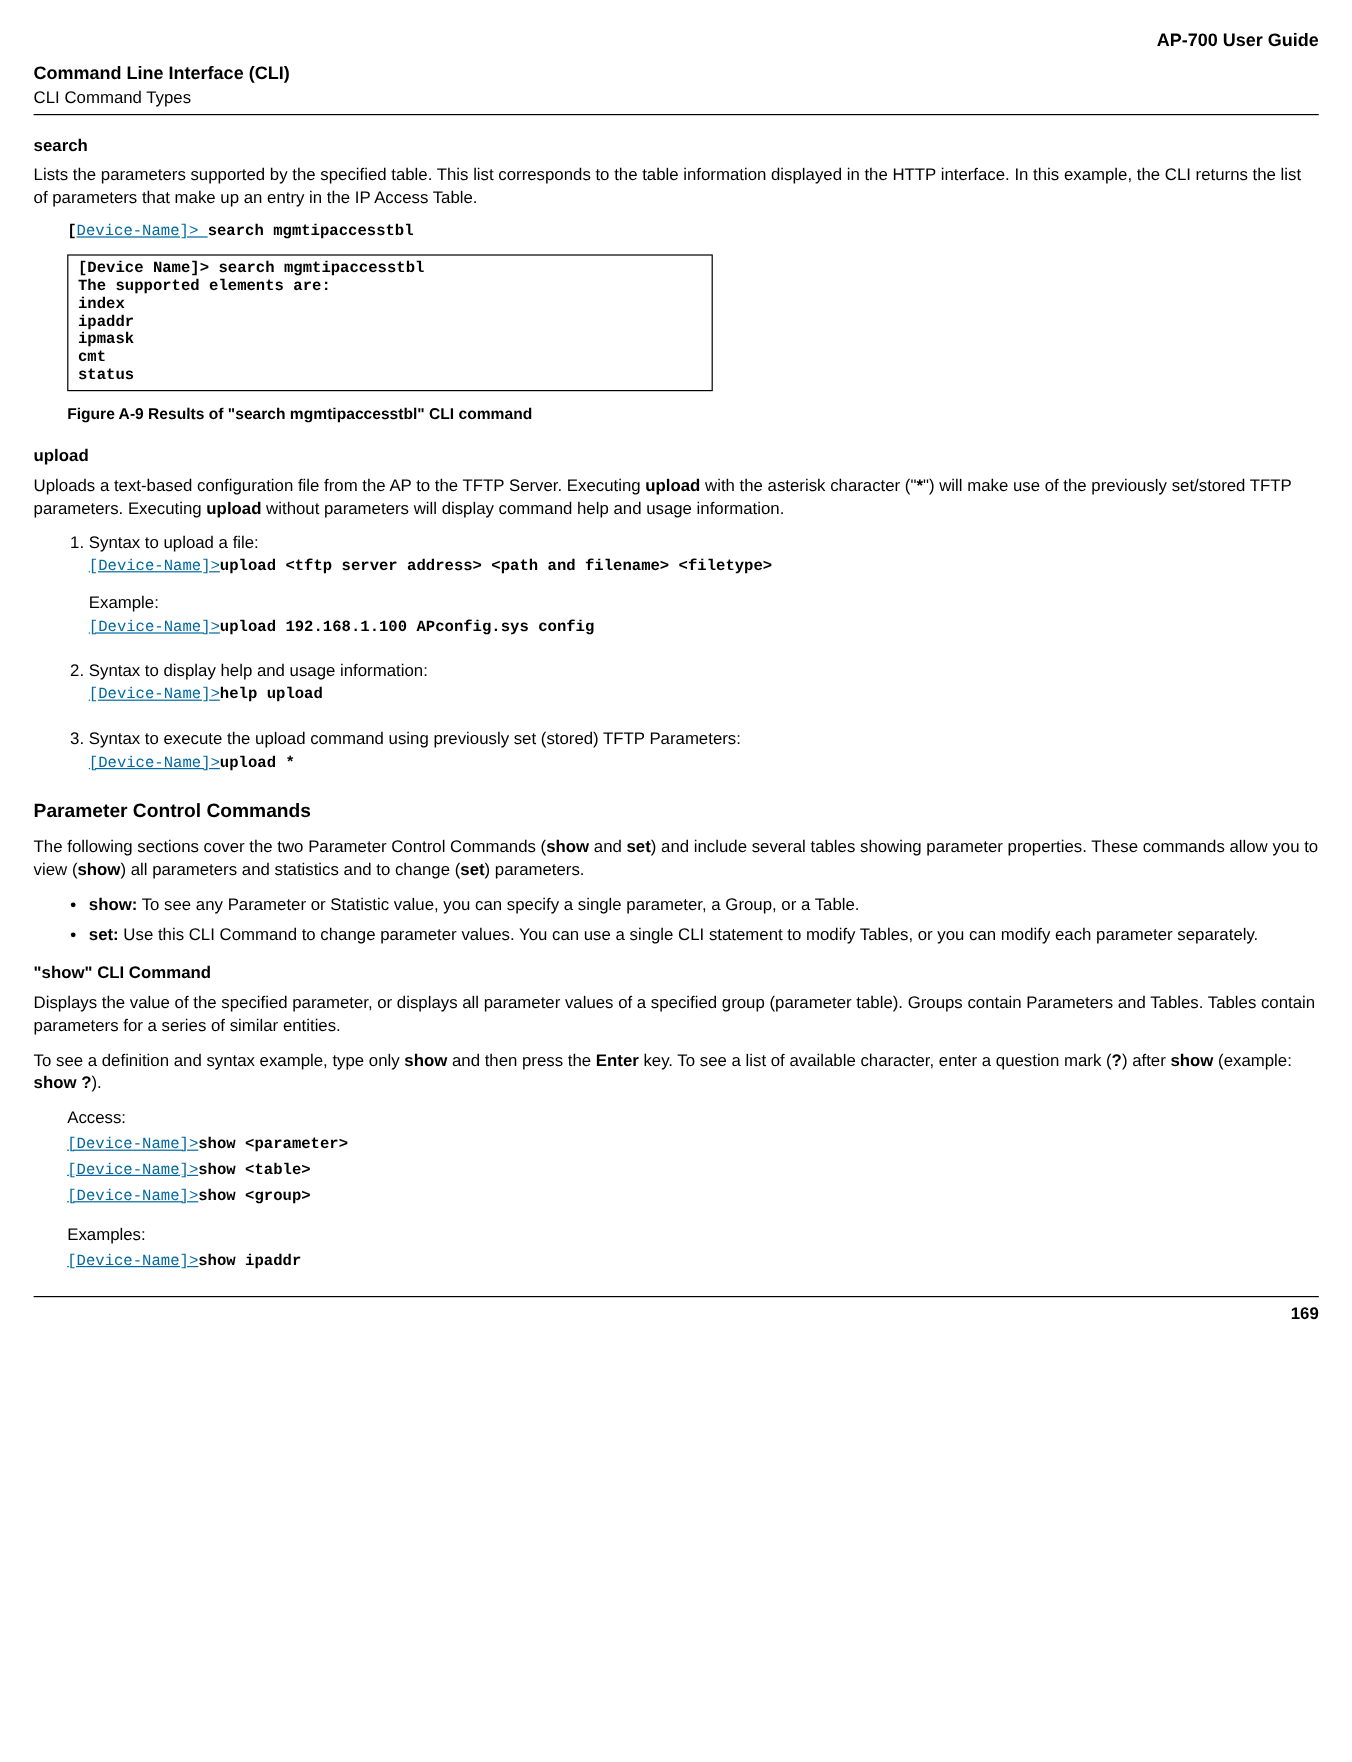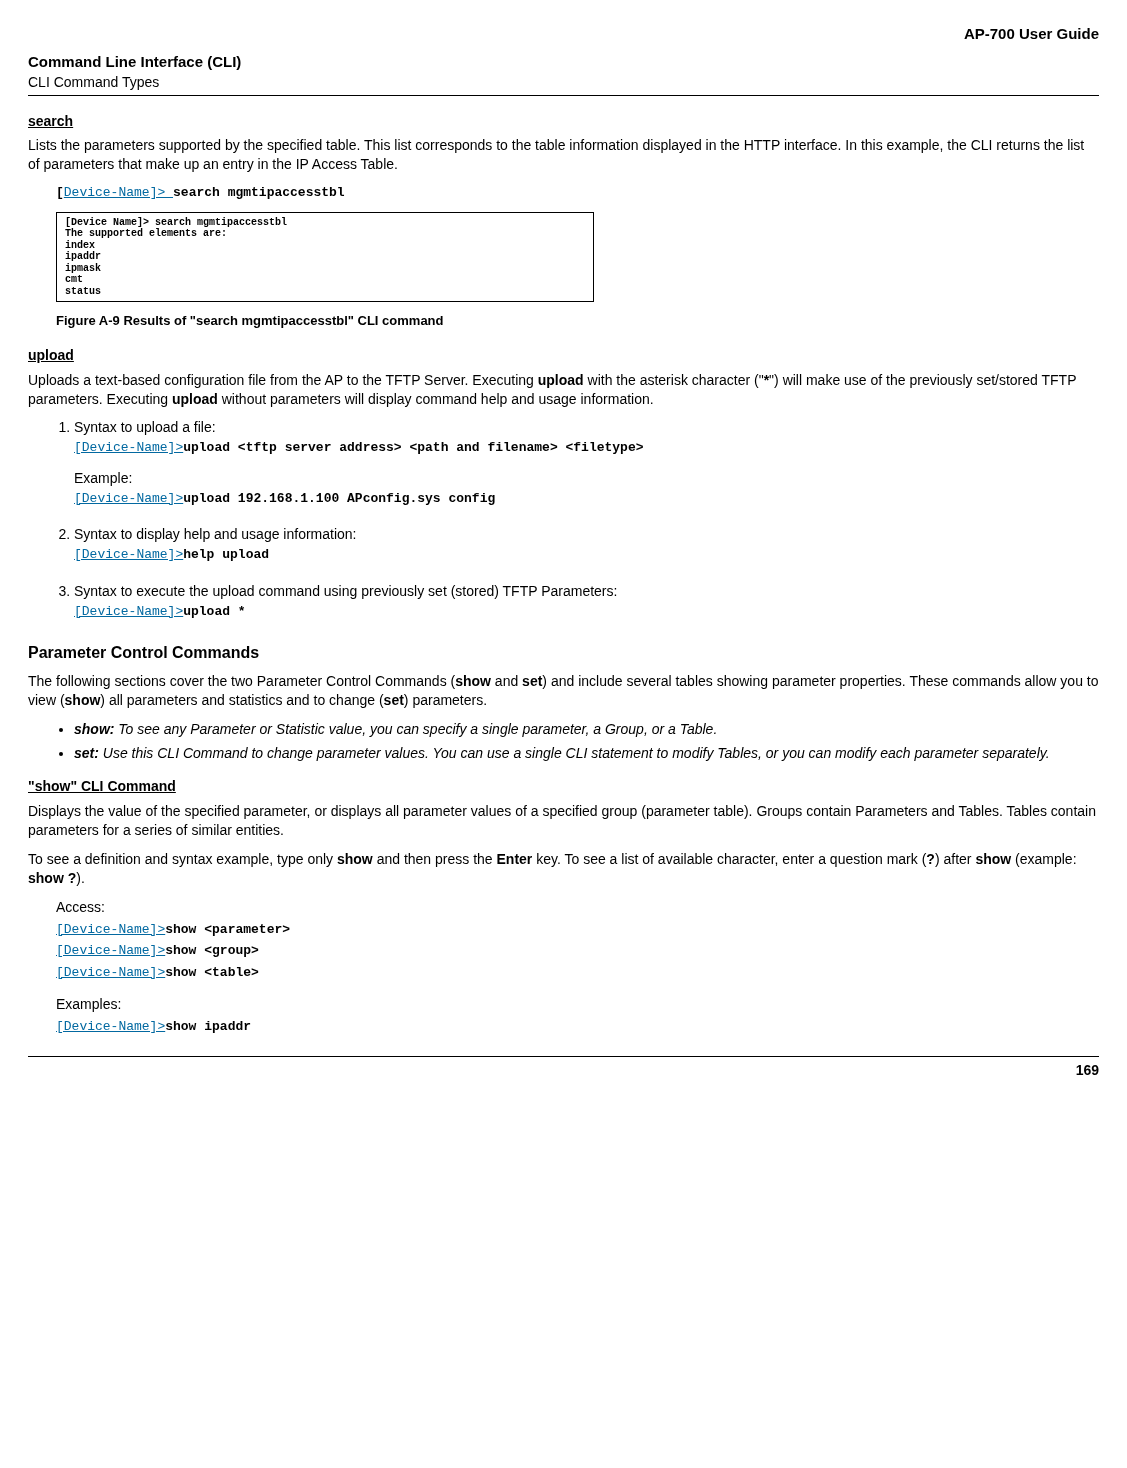--- a/index.html
+++ b/index.html
@@ -31,21 +31,20 @@
   .header-right {
     font-size: 15px;
     font-weight: bold;
     text-align: right;
   }
   .section-title {
     font-weight: bold;
     font-size: 14px;
     margin-top: 14px;
     margin-bottom: 6px;
-    text-decoration: underline;
   }
   .indent {
     margin-left: 28px;
   }
   .mono {
     font-family: "Courier New", Courier, monospace;
     font-size: 13px;
   }
   .teal {
     color: #0369a1;
@@ -55,21 +54,21 @@
     font-weight: bold;
   }
   .cli-box {
     border: 1px solid #000;
     width: 520px;
     margin-left: 28px;
     margin-top: 10px;
     margin-bottom: 10px;
     padding: 4px 8px;
     font-family: "Courier New", Courier, monospace;
-    font-size: 10px;
+    font-size: 13px;
     line-height: 1.15;
     font-weight: bold;
   }
   .caption {
     font-weight: bold;
     font-size: 13px;
     margin-left: 28px;
     margin-bottom: 16px;
   }
   .para {
@@ -78,21 +77,20 @@
   ol.numbered {
     margin: 6px 0 10px 28px;
     padding-left: 18px;
   }
   ol.numbered li {
     margin-bottom: 18px;
   }
   ul.bullets {
     margin: 6px 0 10px 28px;
     padding-left: 18px;
-    font-style: italic;
   }
   ul.bullets li {
     margin-bottom: 6px;
   }
   .sub-head {
     font-size: 16px;
     font-weight: bold;
     margin-top: 22px;
     margin-bottom: 8px;
   }
@@ -172,22 +170,22 @@
 
 <div class="section-title">"show" CLI Command</div>
 <div class="indent para">Displays the value of the specified parameter, or displays all parameter values of a specified group (parameter table). Groups contain Parameters and Tables. Tables contain parameters for a series of similar entities.</div>
 <div class="indent para">
   <span>To see a definition and syntax example, type only </span><span class="bold">show</span><span> and then press the </span><span class="bold">Enter</span><span> key. To see a list of available character, enter a question mark (</span><span class="bold">?</span><span>) after </span><span class="bold">show</span><span> (example: </span><span class="bold">show ?</span><span>).</span>
 </div>
 
 <div class="indent">
   <div>Access:</div>
   <div class="codeline"><span class="mono teal">[Device-Name]&gt;</span><span class="mono bold">show &lt;parameter&gt;</span></div>
+  <div class="codeline"><span class="mono teal">[Device-Name]&gt;</span><span class="mono bold">show &lt;table&gt;</span></div>
   <div class="codeline"><span class="mono teal">[Device-Name]&gt;</span><span class="mono bold">show &lt;group&gt;</span></div>
-  <div class="codeline"><span class="mono teal">[Device-Name]&gt;</span><span class="mono bold">show &lt;table&gt;</span></div>
 </div>
 
 <div class="indent" style="margin-top:14px">
   <div>Examples:</div>
   <div class="codeline"><span class="mono teal">[Device-Name]&gt;</span><span class="mono bold">show ipaddr</span></div>
 </div>
 
 <div class="footer">
   <span>169</span>
 </div>

